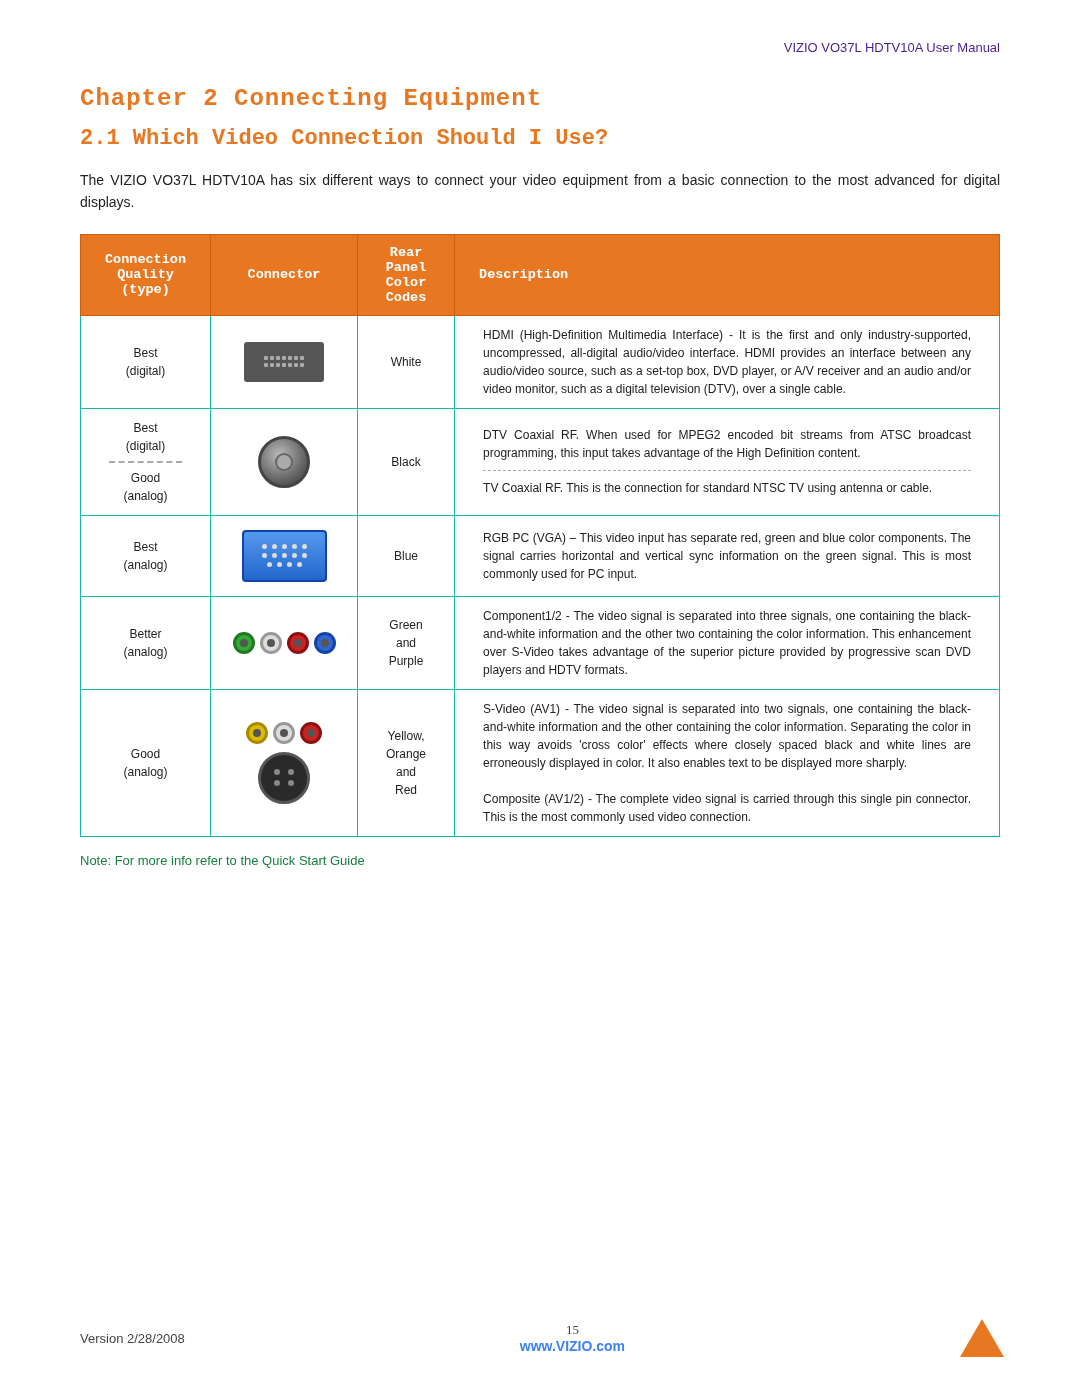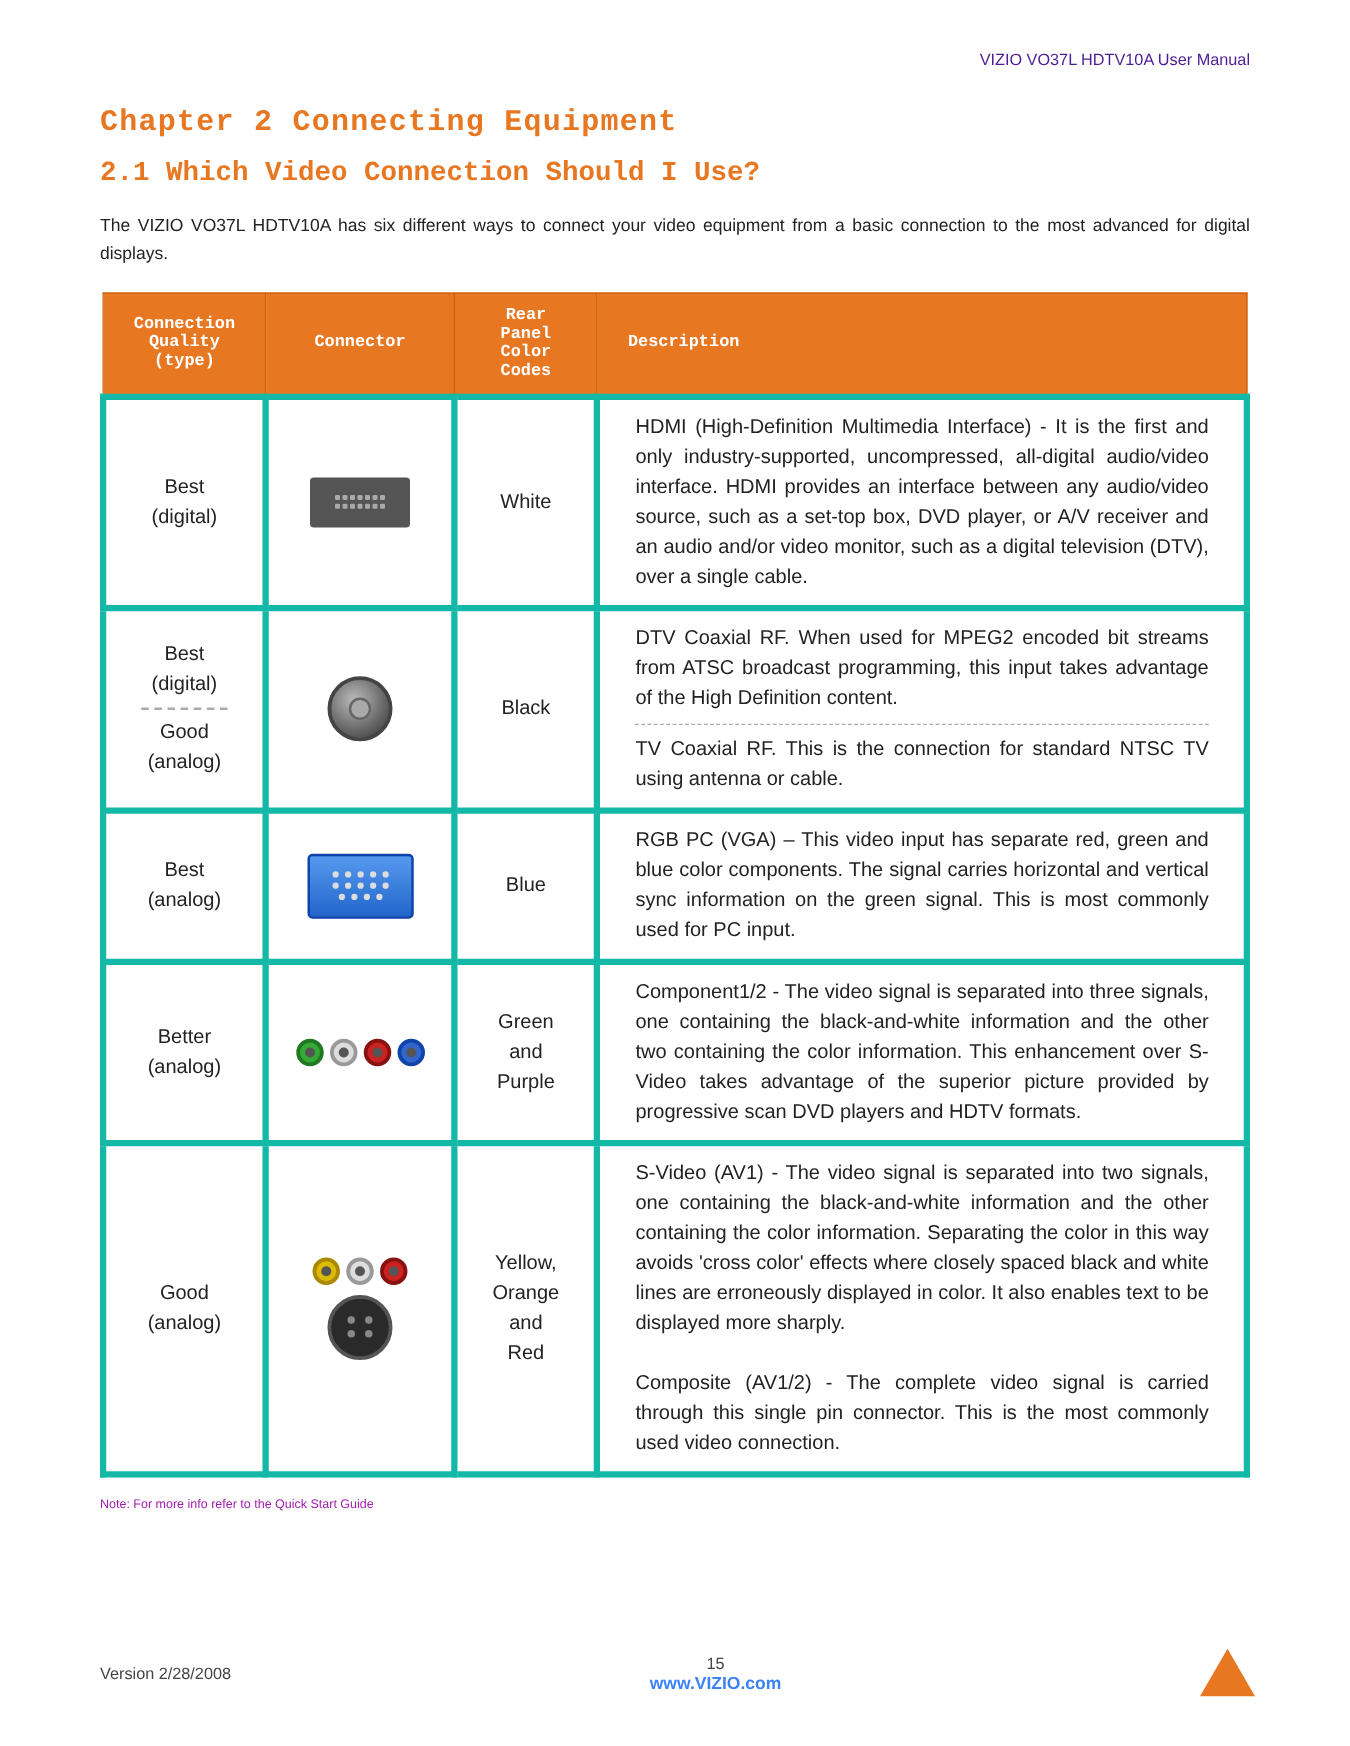--- a/index.html
+++ b/index.html
@@ -49,24 +49,24 @@
       background: #e87722;
       color: #fff;
       font-size: 13.5px;
       font-weight: bold;
       padding: 10px 24px;
       border: 1px solid #c96010;
       vertical-align: middle;
       font-family: 'Courier New', monospace;
     }
     .data-row td {
-      border: 5px solid #14b8a6;
+      border: 1px solid #14b8a6;
       padding: 10px 28px;
       vertical-align: middle;
-      font-size: 16px;
+      font-size: 12px;
       line-height: 1.5;
     }
     .col-quality {
       width: 110px;
       text-align: center;
     }
     .col-connector {
       width: 130px;
       text-align: center;
     }
@@ -176,40 +176,41 @@
       width: 6px;
       height: 6px;
       border-radius: 50%;
       background: #888;
     }
     .dashed-line {
       border-top: 2px dashed #aaa;
       margin: 6px 0;
     }
     .note-text {
-      font-size: 10px;
-      color: #a21caf;
+      font-size: 13px;
+      color: #15803d;
       margin-bottom: 30px;
     }
     .page-footer {
       position: absolute;
       bottom: 40px;
       left: 80px;
       right: 76px;
       display: flex;
       align-items: center;
       justify-content: space-between;
     }
     .footer-version {
       font-size: 13px;
       color: #444;
     }
     .footer-page {
       font-size: 13px;
       color: #444;
+      font-family: Liberation Serif, serif;
     }
     .footer-website {
       font-size: 14px;
       font-weight: bold;
       color: #3b82f6;
       text-align: center;
     }
     .footer-right {
       display: flex;
       flex-direction: column;

